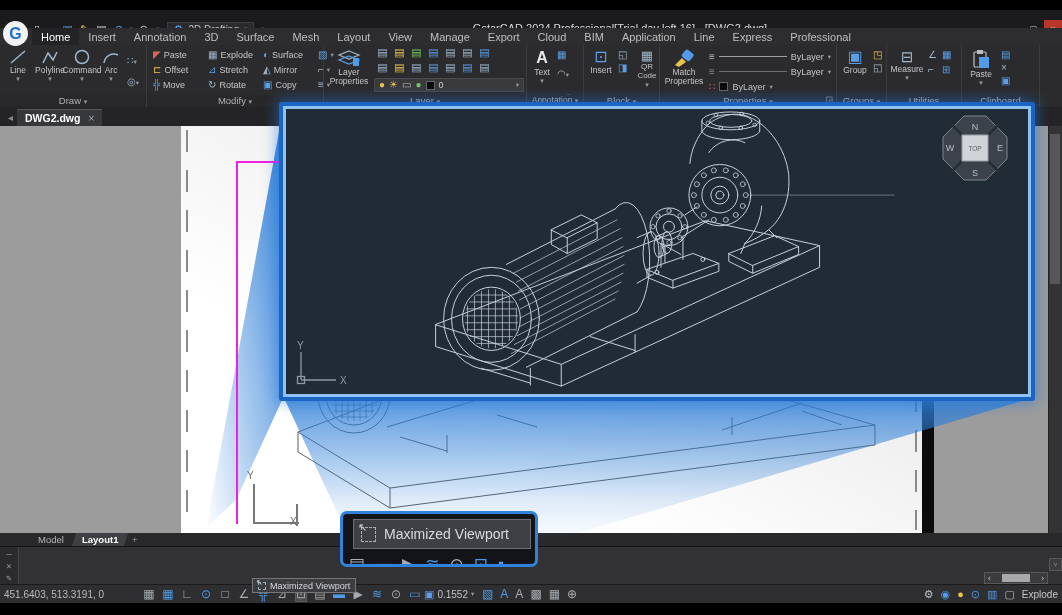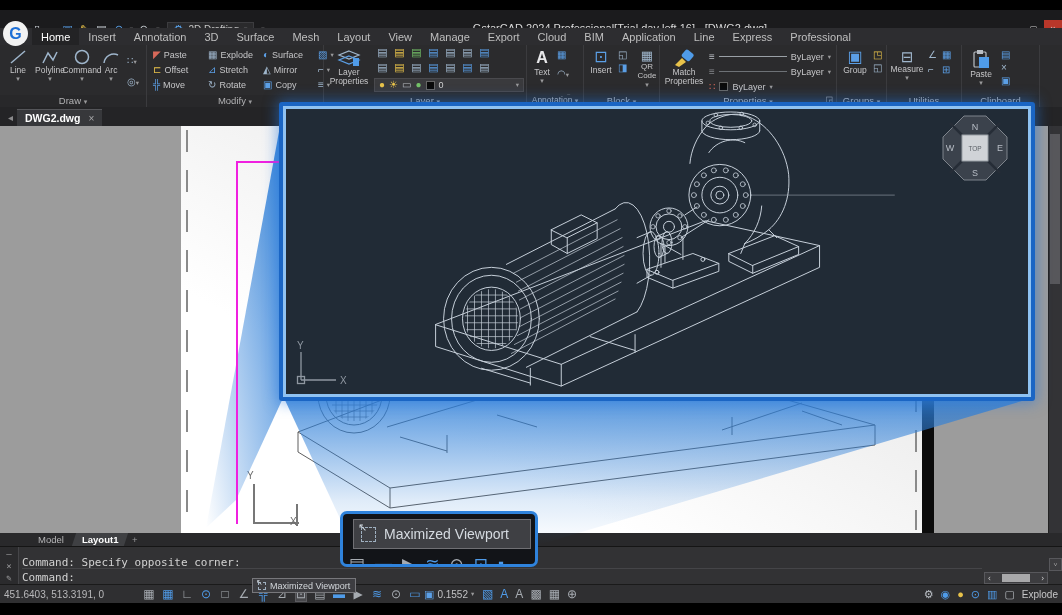--- a/index.html
+++ b/index.html
@@ -663,22 +663,20 @@
         <span>+</span>
       </div>
   </div>
 
   <div id="cmd">
     <div id="cmdcol">
       <span>—</span>
       <span>×</span>
       <span>✎</span>
     </div>
-    <div class="cmdline cl2"><span>Command: Specify opposite corner:</span></div>
-    <div class="cmdline cl3"><span>Command:</span></div>
     <div id="hsb">
       <span>‹</span>
       <span class="thumb"></span>
       <span>›</span>
     </div>
     <div id="vsbarrow">˅</div>
   </div>
 
   <div id="statusbar">
     <div id="coords">451.6403, 513.3191, 0</div>

